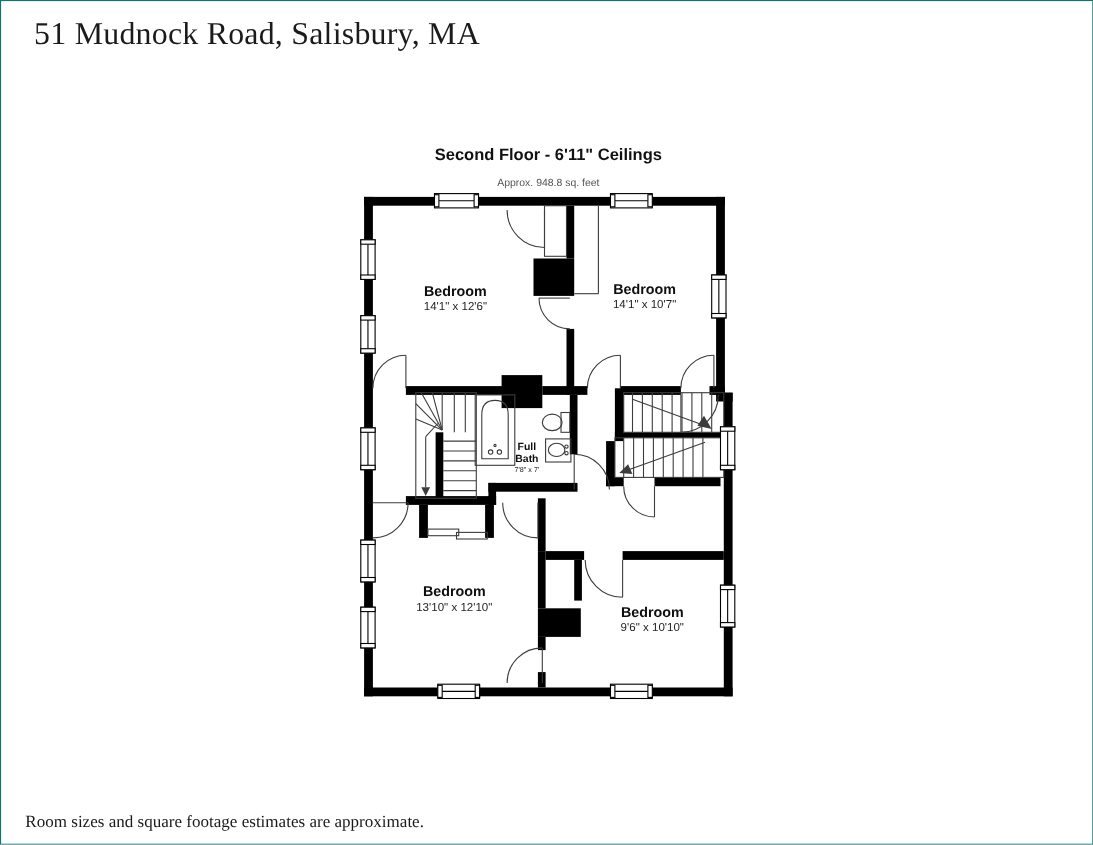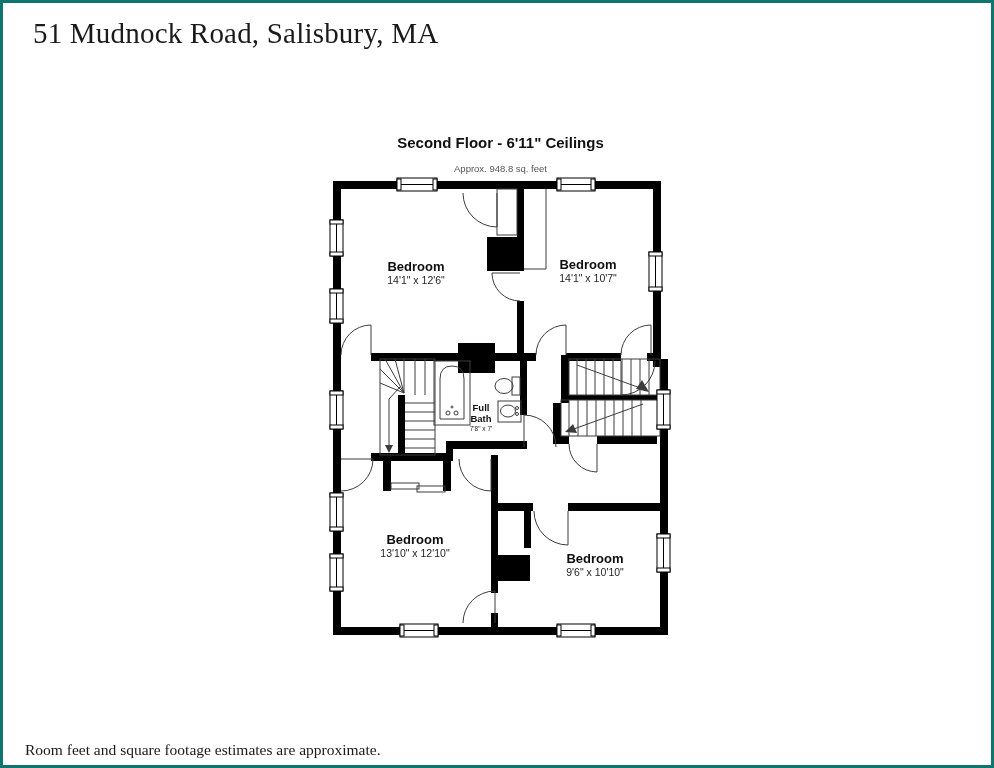--- a/index.html
+++ b/index.html
@@ -1,17 +1,17 @@
 <!DOCTYPE html>
 <html style="--wall: #000000; --line: #3c3c3c;"><head>
 <meta charset="utf-8">
 <style>
   html,body{margin:0;padding:0;background:#fff;}
   .screen{position:relative;width:994px;height:768px;background:#fff;overflow:hidden;
-          border:3px solid #0f766e;box-sizing:border-box;
+          border:1px solid #0f766e;box-sizing:border-box;
           font-family:"Liberation Sans",sans-serif;}
   .addr{position:absolute;left:30px;top:14px;font-family:"Liberation Serif",serif;
         font-size:29px;font-weight:500;color:#1b1b1b;letter-spacing:.2px;}
   .plan-head{position:absolute;left:330px;top:131px;width:335px;text-align:center;}
   .plan-title{font-size:15px;font-weight:bold;color:#111;}
   .plan-sub{font-size:9.5px;color:#555;margin-top:12px;}
   .footnote{position:absolute;left:22px;top:738px;font-family:"Liberation Serif",serif;
             font-size:15.5px;color:#1a1a1a;}
   svg{position:absolute;left:0;top:0;}
   .wall{fill:var(--wall,#000);}
@@ -237,14 +237,14 @@
       <text class="bname" x="478" y="408">Full</text>
       <text class="bname" x="478" y="419">Bath</text>
       <text class="bdims" x="478" y="428">7'8" x 7'</text>
       <text class="rname" x="412" y="541">Bedroom</text>
       <text class="rdims" x="412" y="554">13'10" x 12'10"</text>
       <text class="rname" x="592" y="560">Bedroom</text>
       <text class="rdims" x="592" y="573">9'6" x 10'10"</text>
     </g>
   </svg>
 
-  <div class="footnote">Room feet and square footage estimates are approximate.</div>
+  <div class="footnote">Room sizes and square footage estimates are approximate.</div>
 </div>
 
 </body></html>

